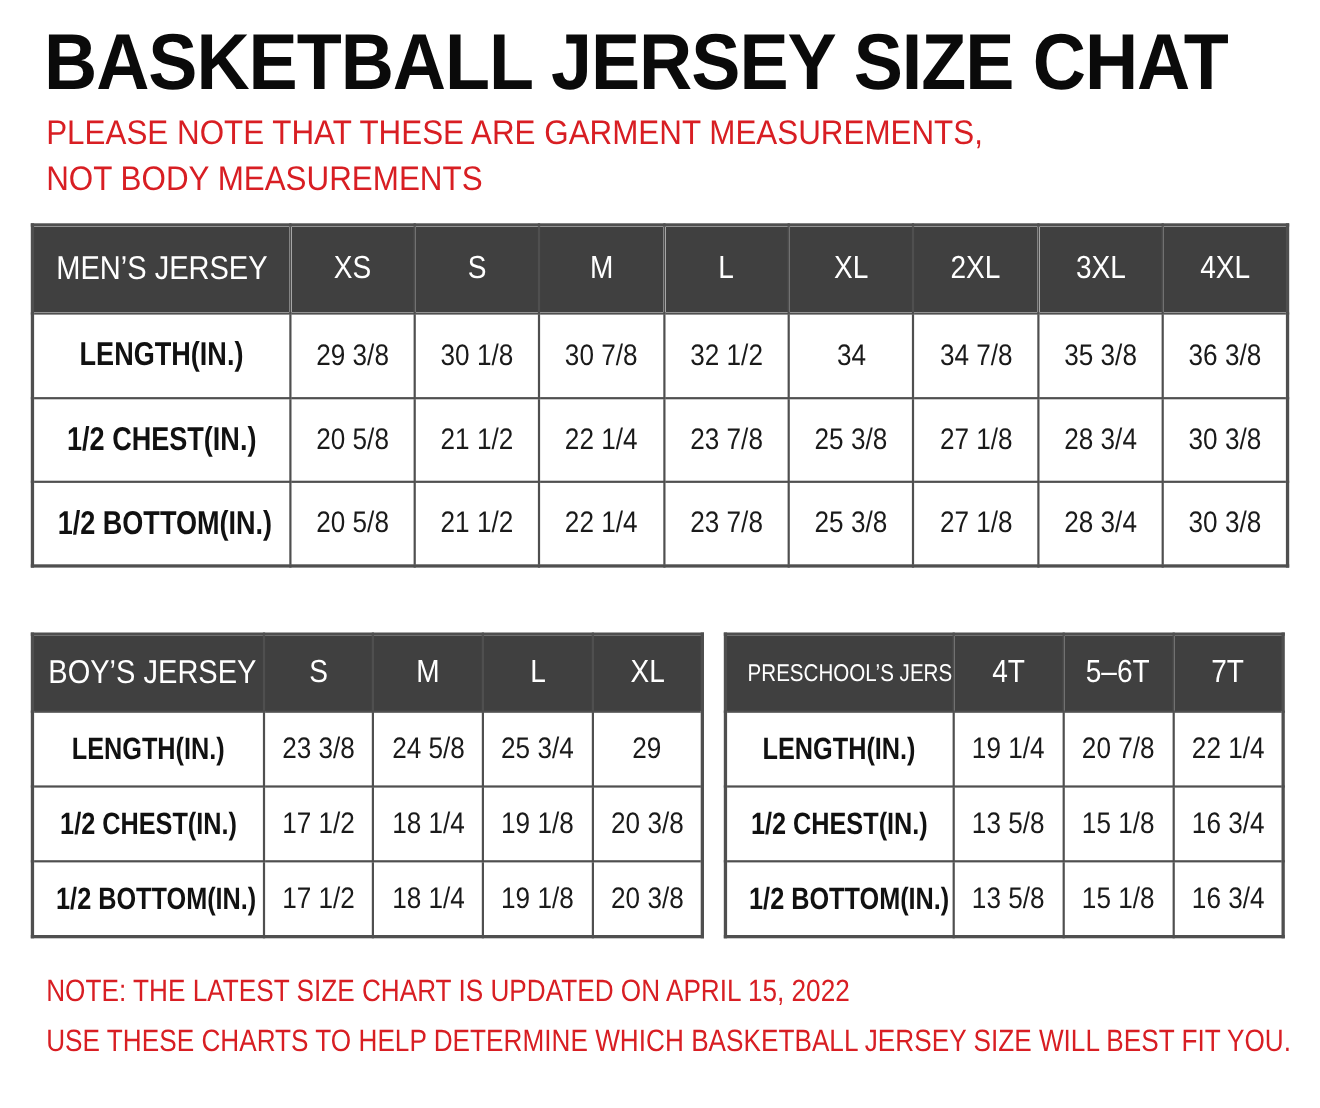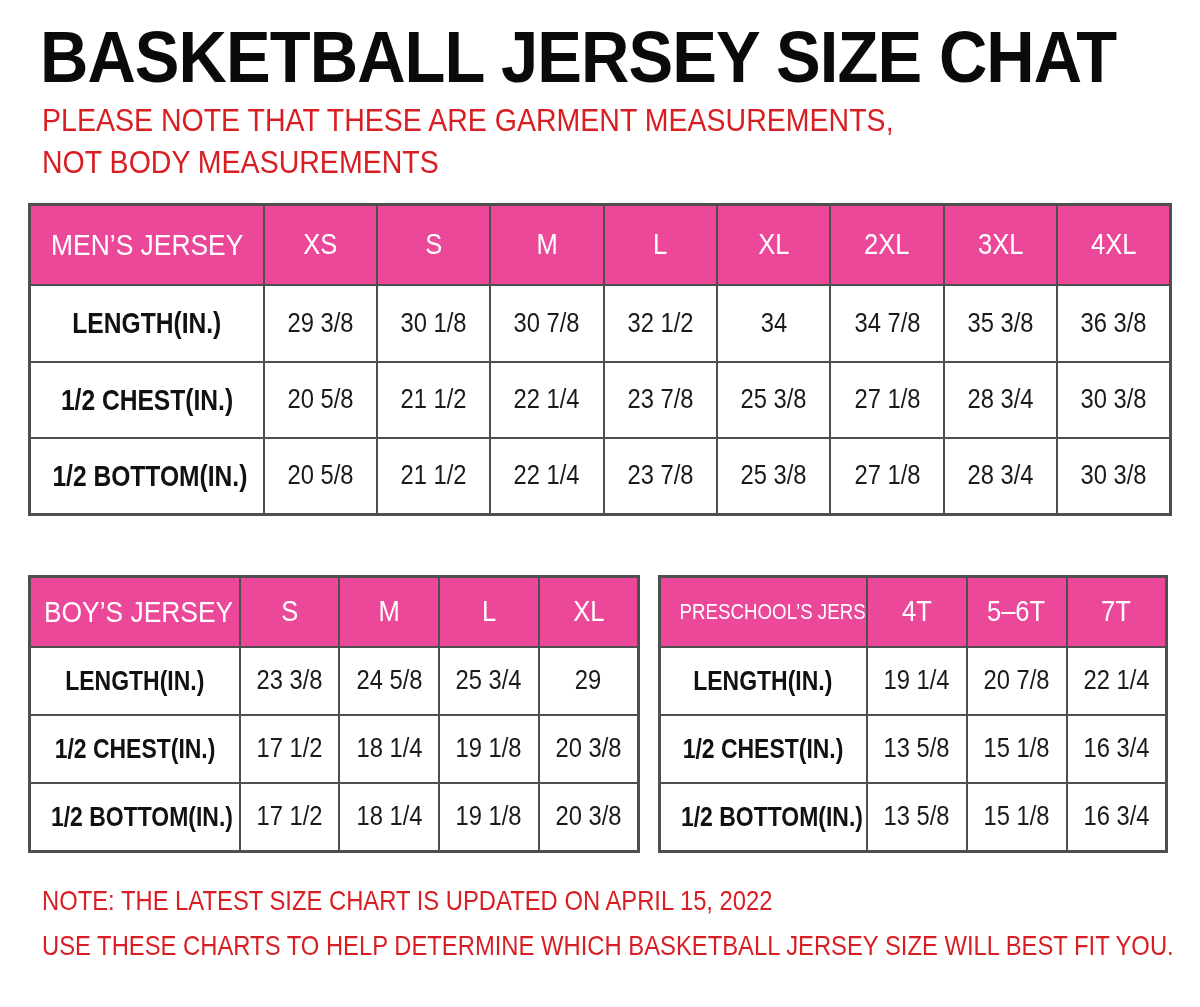--- a/index.html
+++ b/index.html
@@ -16,21 +16,21 @@
   .garment-note {
     position: absolute; left: 42px; top: 100px;
     width: 960px; font-size: 31px; line-height: 1.35; font-weight: 400;
     color: #d81e23; transform: scaleX(0.92); transform-origin: left top;
   }
 
   table { border-collapse: collapse; table-layout: fixed; position: absolute; background: #fff; }
   table, td { border: 2px solid #4f4f4f; }
   table { border-width: 3px; }
   td { text-align: center; vertical-align: middle; padding: 0; overflow: hidden; }
-  td.hd { background: #ec4899; color: #ffffff; }
+  td.hd { background: #404040; color: #ffffff; }
 
   .cx  { display: inline-block; transform: scaleX(0.88); white-space: nowrap; }
   .num { font-size: 27px; color: #1a1a1a; font-weight: 400; }
   .lbl { font-size: 30px; color: #111; font-weight: 700; transform: scaleX(0.82); }
   .hdt { font-size: 30px; font-weight: 400; }
   .hds { font-size: 29px; font-weight: 400; }
   .hdp { font-size: 22px; font-weight: 400; transform: scaleX(0.85); }
   .lbl-sm { font-size: 28px; }
 
   .men-table { left: 28px; top: 203px; width: 1144px; }

